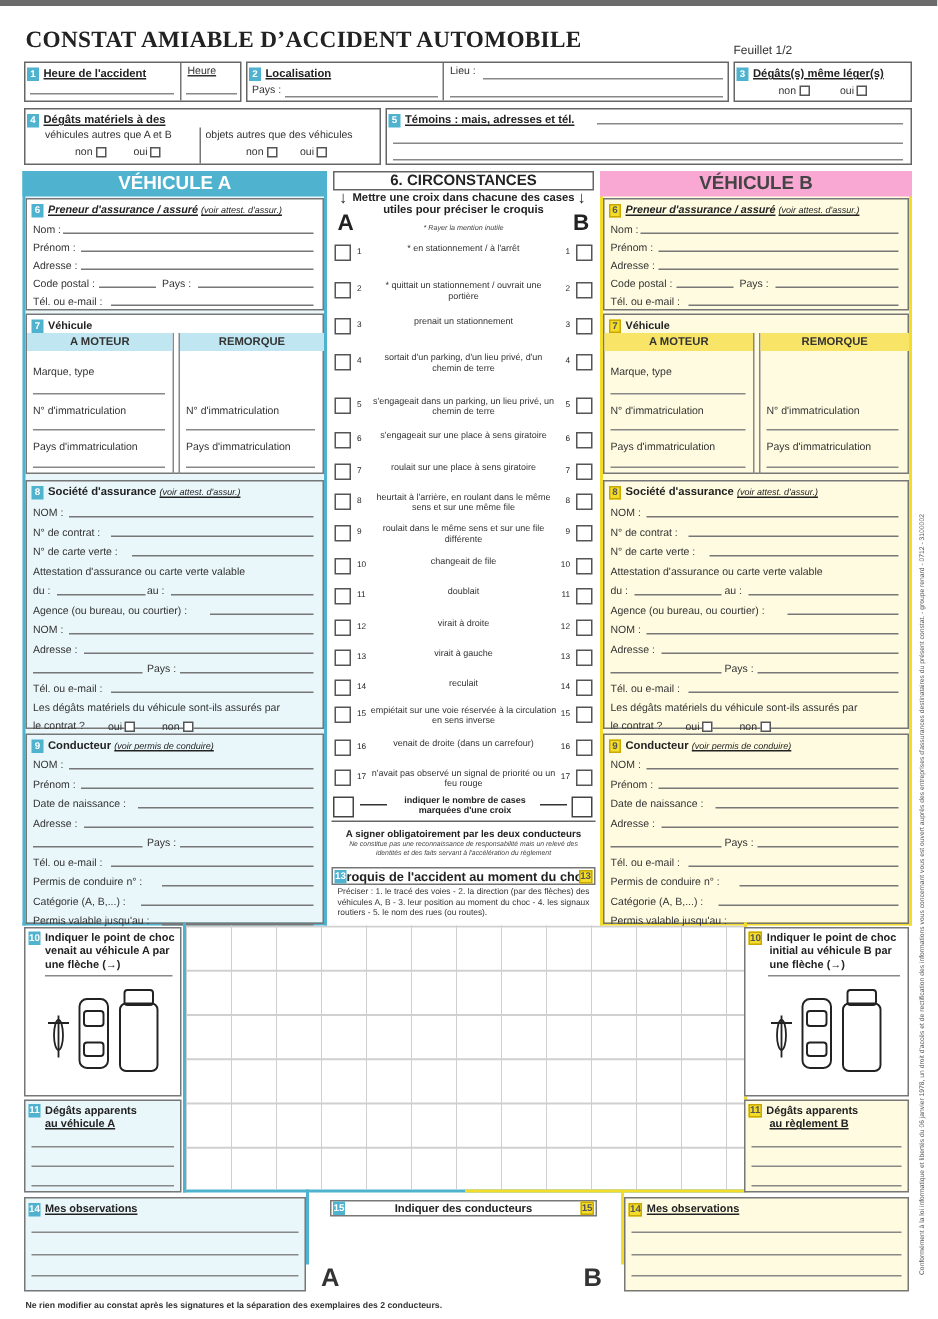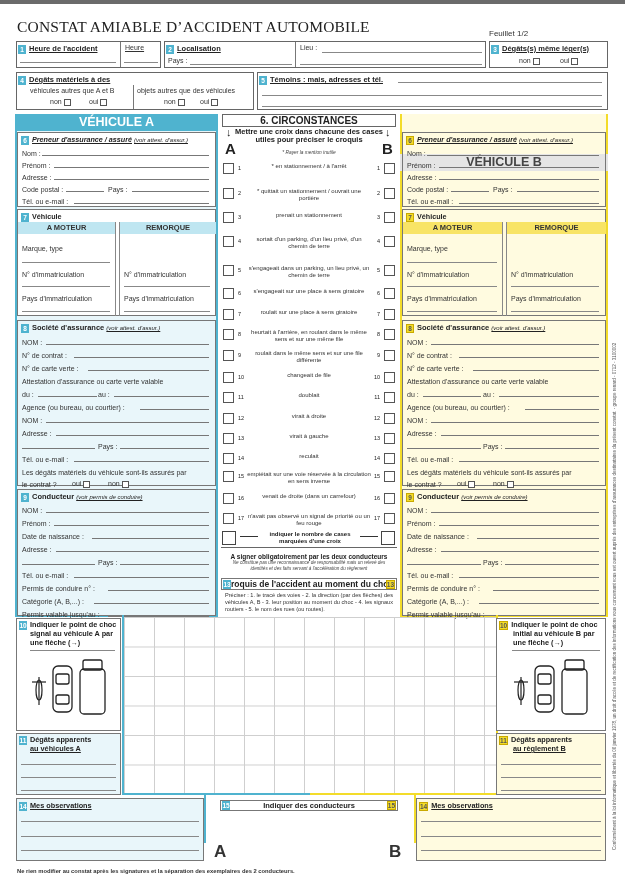--- a/index.html
+++ b/index.html
@@ -1,34 +1,34 @@
 <!DOCTYPE html>
 <html><head>
 <meta charset="utf-8">
 <style>
   * { box-sizing: border-box; margin: 0; padding: 0; }
   html, body { width: 625px; height: 879px; background: #ffffff; overflow: hidden; }
   body { position: relative; font-family: "Liberation Sans", sans-serif; color: #222; font-size: 7px; }
   .abs { position: absolute; }
   .topbar { left: 0; top: 0; width: 625px; height: 4px; background: #6b6b6b; }
-  .title { left: 17px; top: 18px; font-family: "Liberation Serif", serif; font-weight: normal; font-size: 15.5px; letter-spacing: 0.2px; color: #222; }
+  .title { left: 17px; top: 18px; font-family: "Liberation Serif", serif; font-weight: bold; font-size: 15.5px; letter-spacing: 0.2px; color: #222; }
   .sheet { left: 489px; top: 29px; font-size: 8px; color: #333; }
   .box { position: absolute; border: 1px solid #666; background: #fff; }
   .num { display: inline-block; min-width: 8px; height: 9px; line-height: 9px; text-align: center; font-size: 6.5px; font-weight: bold; color: #fff; margin-right: 3px; vertical-align: middle; }
   .num.blue { background: #4fb3cf; }
   .num.yel { background: #f3dc2a; color: #555; border: 1px solid #c9a900; line-height: 7px; }
   .lbl { font-size: 7.5px; font-weight: bold; text-decoration: underline; color: #222; }
   .small { font-size: 7px; color: #333; }
   .cb { display: inline-block; width: 7px; height: 7px; border: 1px solid #555; vertical-align: middle; margin-left: 2px; background: #fff; }
   .uline { position: absolute; height: 0; border-bottom: 1px solid #888; }
   
   .colA { background: #e9f6fa; }
   .colB { background: #fffbe0; }
   .hdrA { background: #4fb3cf; color: #fff; }
-  .hdrB { background: #e5e5e5; color: #444; margin-top: 40px; }
+  .hdrB { background: #f9a8d4; color: #444; }
   .vhead { position: absolute; font-weight: bold; font-size: 12.5px; text-align: center; line-height: 16px; }
   .sec { position: absolute; border: 1px solid #777; }
   .sec .sh { position: absolute; left: 3px; top: 2px; font-size: 7.2px; font-weight: bold; }
   .sec .sh i { font-weight: normal; font-size: 6px; text-decoration: underline; }
   .row { position: absolute; left: 4px; right: 6px; height: 12px; font-size: 7px; color: #333; white-space: nowrap; }
   .row .l { position: absolute; left: 0; bottom: 1px; }
   .row .ln { position: absolute; bottom: 2px; right: 0; border-bottom: 1px solid #777; }
   .subhdrA { background: #bfe6f1; }
   .subhdrB { background: #f8e466; }
   .subh { position: absolute; font-weight: bold; font-size: 7.5px; text-align: center; line-height: 12px; color: #333; }
@@ -536,21 +536,21 @@
 </div>
 <div class="abs" style="left:225px;top:592px;width:168px;font-size:5.6px;line-height:7px;text-align:justify;color:#333;">Préciser : 1. le tracé des voies - 2. la direction (par des flèches) des véhicules A, B - 3. leur position au moment du choc - 4. les signaux routiers - 5. le nom des rues (ou routes).</div>
 
 <div class="abs" style="left:122px;top:615px;width:376px;height:180px;border:2px solid #4fb3cf;border-top:none;border-right-color:#f3dc2a;"></div>
 <div class="abs" style="left:310px;top:793px;width:188px;height:2px;background:#f3dc2a;"></div>
 <div class="grid"></div>
 
 <div class="sec" style="left:16px;top:618px;width:105px;height:113px;background:#fff;">
   <div class="abs" style="left:2px;top:2px;font-weight:bold;font-size:7.3px;line-height:8.5px;">
     <span class="num blue">10</span><span>Indiquer le point de choc</span><br>
-    <span style="margin-left:11px;">signal au véhicule A par</span><br>
+    <span style="margin-left:11px;">venait au véhicule A par</span><br>
     <span style="margin-left:11px;">une flèche (→)</span>
   </div>
   <div class="uline" style="left:13px;top:31px;width:85px;"></div>
   <svg class="abs" style="left:8px;top:38px;" width="92" height="62" viewBox="0 0 92 62">
     <g fill="none" stroke="#222" stroke-width="1.2">
         <ellipse cx="14" cy="33" rx="3" ry="10"></ellipse>
         <line x1="7" y1="25" x2="21" y2="25"></line>
         <line x1="14" y1="20" x2="14" y2="48"></line>
       </g>
     <g fill="none" stroke="#222" stroke-width="1.3">
@@ -560,21 +560,21 @@
       </g>
     <g fill="none" stroke="#222" stroke-width="1.3">
         <rect x="55" y="12" width="25" height="45" rx="4"></rect>
         <rect x="58" y="3" width="19" height="10" rx="2"></rect>
       </g>
   </svg>
 </div>
 <div class="sec colA" style="left:16px;top:733px;width:105px;height:62px;">
   <div class="abs" style="left:2px;top:2px;font-weight:bold;font-size:7.3px;line-height:8.5px;">
     <span class="num blue">11</span><span>Dégâts apparents</span><br>
-    <span style="margin-left:11px;text-decoration:underline;">au véhicules A</span>
+    <span style="margin-left:11px;text-decoration:underline;">au véhicule A</span>
   </div>
   <div class="uline" style="left:4px;top:30px;width:95px;"></div>
   <div class="uline" style="left:4px;top:43px;width:95px;"></div>
   <div class="uline" style="left:4px;top:56px;width:95px;"></div>
 </div>
 
 <div class="sec" style="left:496px;top:618px;width:110px;height:113px;background:#fff;">
   <div class="abs" style="left:2px;top:2px;font-weight:bold;font-size:7.3px;line-height:8.5px;">
     <span class="num yel">10</span><span>Indiquer le point de choc</span><br>
     <span style="margin-left:14px;">initial au véhicule B par</span><br>

